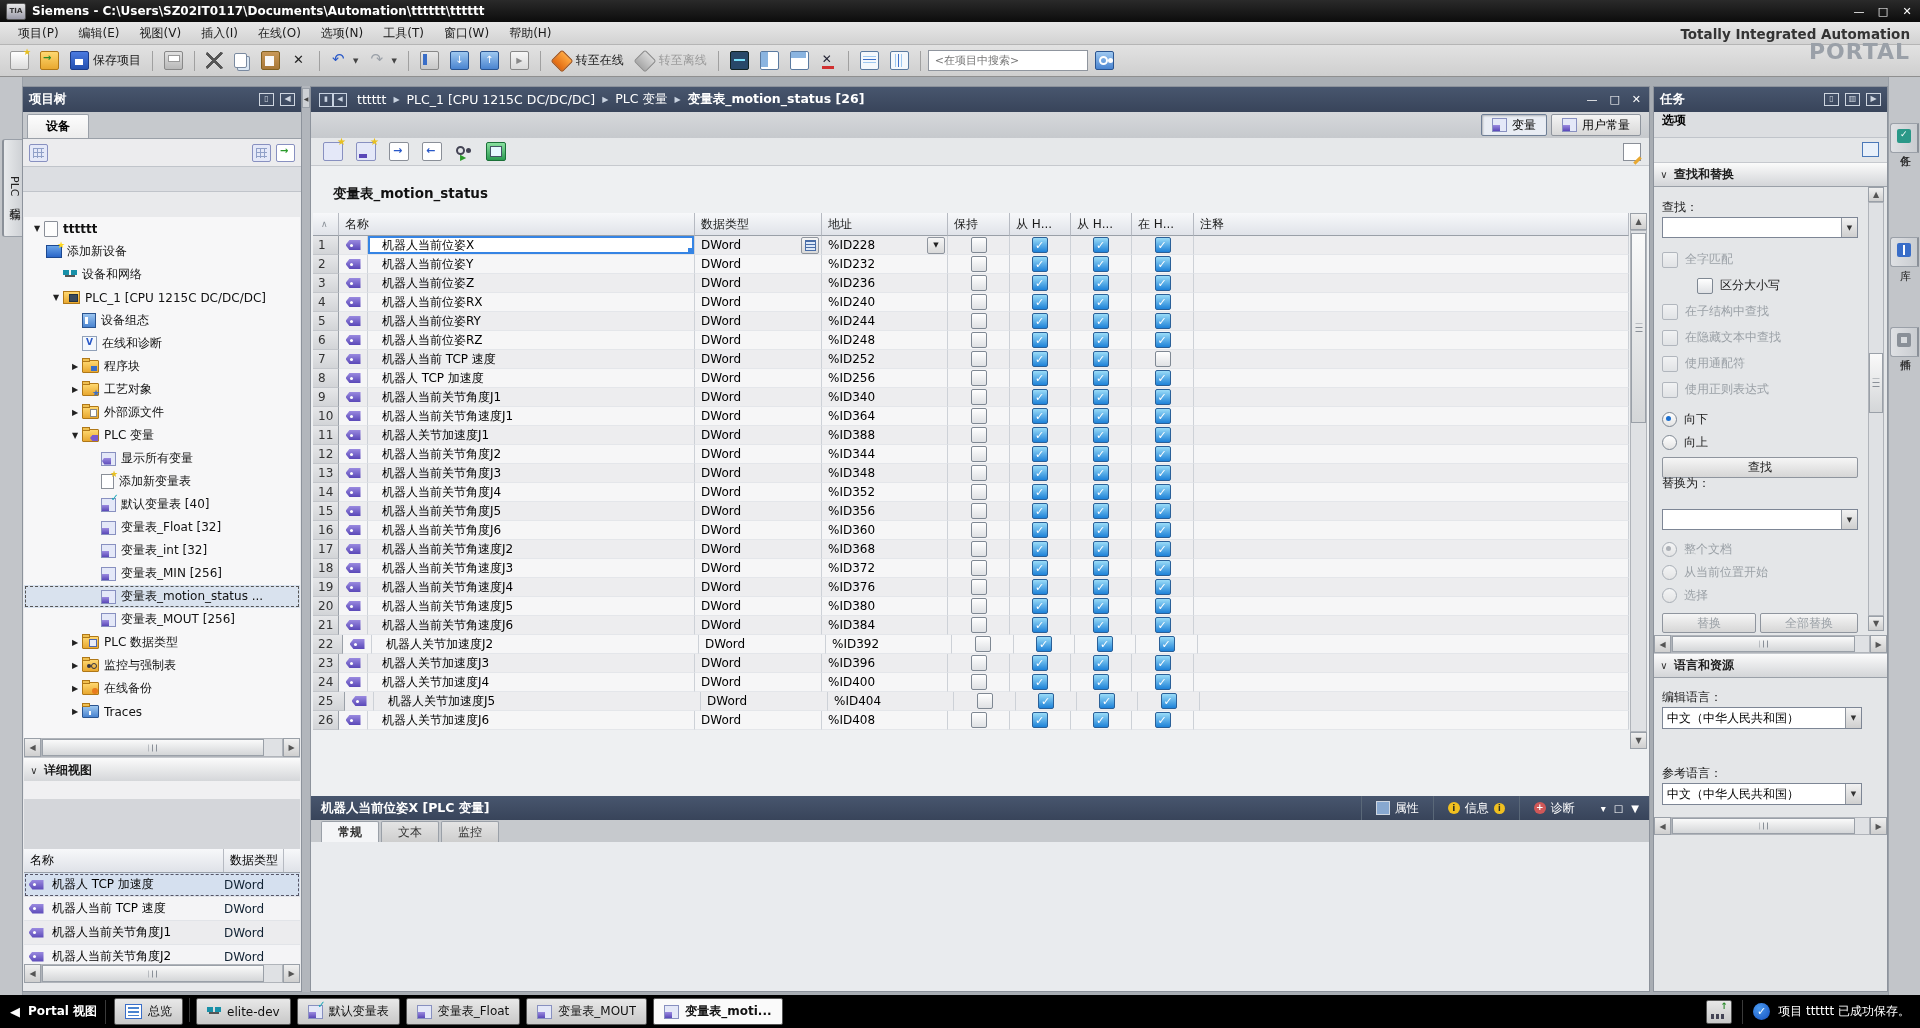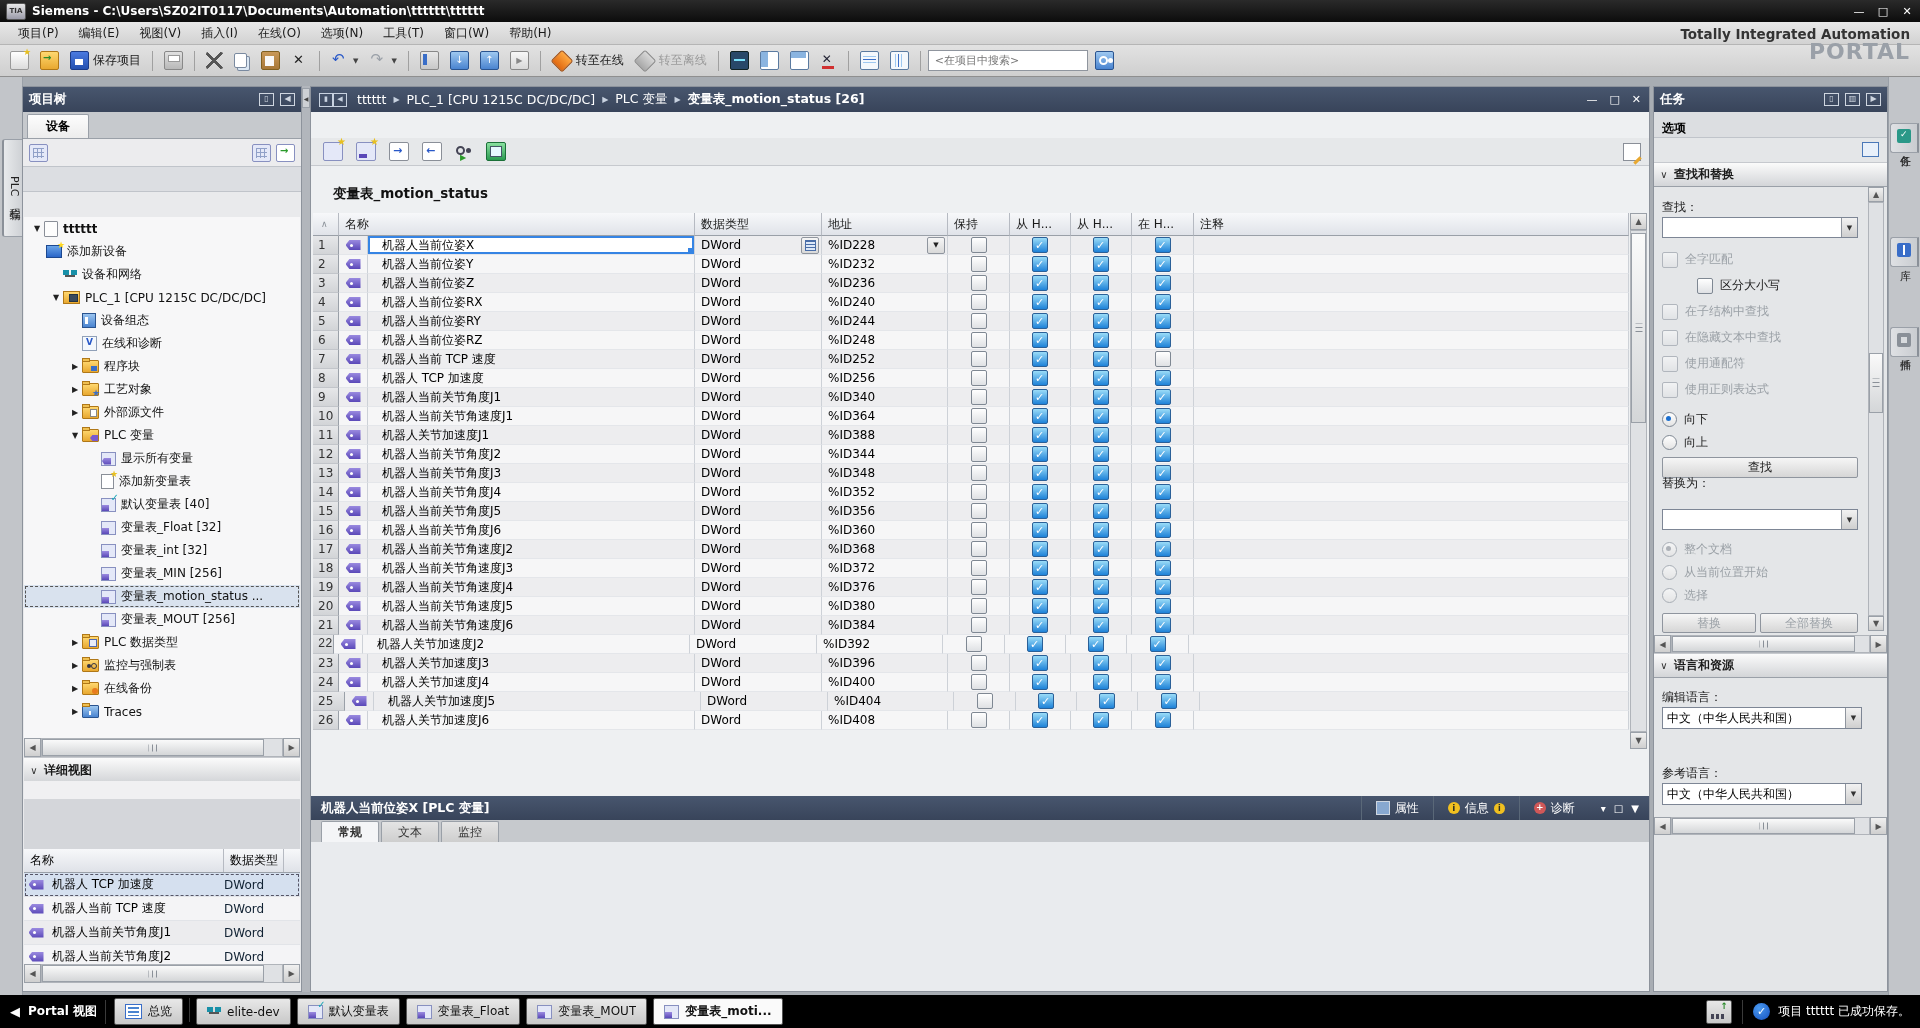--- a/index.html
+++ b/index.html
@@ -244,21 +244,21 @@
   .insp-ic-diag{width:12px;height:12px;border-radius:50%;background:#d05858;color:#fff;font-size:9px;line-height:11px;text-align:center;font-weight:bold}
   .insp-badge{width:11px;height:11px;border-radius:50%;background:#f0c020;color:#332;font-size:8px;line-height:11px;text-align:center;font-weight:bold}
   #insp-winicons{display:flex;gap:8px;padding-left:12px;color:#fff;font-size:10px}
   #insp-subtabs{position:absolute;left:0;right:0;top:733px;height:22px;background:#c6c9cd;border-bottom:1px solid #a6aab0;display:flex;align-items:flex-end;padding-left:10px;gap:2px}
   .subtab{height:20px;padding:0 16px;display:flex;align-items:center;background:linear-gradient(#e4e4e4,#cecece);border:1px solid #9aa0a8;border-bottom:none;border-radius:2px 2px 0 0;color:#333}
   .subtab.active{background:#f4f5f7;font-weight:bold}
   #insp-content{position:absolute;left:0;right:0;top:755px;bottom:0;background:#e9ebee}
 
   
   #tasks{left:1653px;top:86px;width:235px;height:906px;background:#e4e6e8;border:1px solid #8d939c;box-sizing:border-box}
-  #tasks-options-row{position:absolute;left:0;right:0;top:25px;height:25px;background:#dcdee1;border-bottom:1px solid #c0c4ca;display:flex;align-items:flex-end;padding:0 8px;font-weight:bold}
+  #tasks-options-row{position:absolute;left:0;right:0;top:25px;height:25px;background:#dcdee1;border-bottom:1px solid #c0c4ca;display:flex;align-items:flex-start;padding:0 8px;font-weight:bold}
   #tasks-iconrow{position:absolute;left:0;right:0;top:50px;height:25px;border-bottom:1px solid #c0c4ca;display:flex;align-items:center;justify-content:flex-end;padding:0 8px}
   .card-max{width:15px;height:13px;background:#e8f0fa;border:1px solid #4a78b8}
   #fr-hdr{position:absolute;left:0;right:0;top:75px;height:23px}
   #fr-body{position:absolute;left:0;right:0;top:98px;height:450px}
   .t-label{position:absolute;left:8px;color:#1a1a1a}
   .opt-row{position:absolute;left:8px;display:flex;align-items:center;gap:7px}
   .opt-row .olbl{color:#1a1a1a}
   .opt-row.dis .olbl{color:#9aa0a6}
   #fr-vscroll{position:absolute;right:3px;top:100px;width:16px;height:444px}
   #lang-hdr{position:absolute;left:0;right:0;top:566px;height:23px}
@@ -619,20 +619,30 @@
         <span class="crumb">PLC 变量</span>
         <span class="crumb-sep">▶</span>
         <span class="crumb last">变量表_motion_status [26]</span>
       </div>
     <div id="ed-winicons">
       <span>—</span>
       <span>□</span>
       <span>✕</span>
     </div>
   </div>
+  <div id="ed-tabsrow">
+      <div class="view-tab active">
+        <span class="ic ic-tag-table"></span>
+        <span>变量</span>
+      </div>
+      <div class="view-tab">
+        <span class="ic ic-tag-table"></span>
+        <span>用户常量</span>
+      </div>
+    </div>
   <div id="ed-toolbar">
       <div class="tb-btn">
         <span class="ic edic i-add-row"></span>
       </div>
       <div class="tb-btn">
         <span class="ic edic i-insert-row"></span>
       </div>
       <div class="tb-btn">
         <span class="ic edic i-export"></span>
       </div>
@@ -1209,21 +1219,21 @@
           </div>
           <div class="gcell gck" style="width: 61px;">
             <span class="cb checked"></span>
           </div>
           <div class="gcell gck" style="width: 62px;">
             <span class="cb checked"></span>
           </div>
           <div class="gcell fill"></div>
         </div>
         <div class="grow">
-          <div class="gcell gnum" style="width: 21px; font-family: Liberation Mono, monospace;">22</div>
+          <div class="gcell gnum" style="width: 30px;">22</div>
           <div class="gcell gicon" style="width: 29px;">
             <span class="ic ic-tag"></span>
           </div>
           <div class="gcell gname" style="width: 327px;">机器人关节加速度J2</div>
           <div class="gcell flex" style="width: 127px; padding-left: 6px;">
             <span>DWord</span>
           </div>
           <div class="gcell flex" style="width: 126px; padding-left: 6px;">
             <span>%ID392</span>
           </div>

